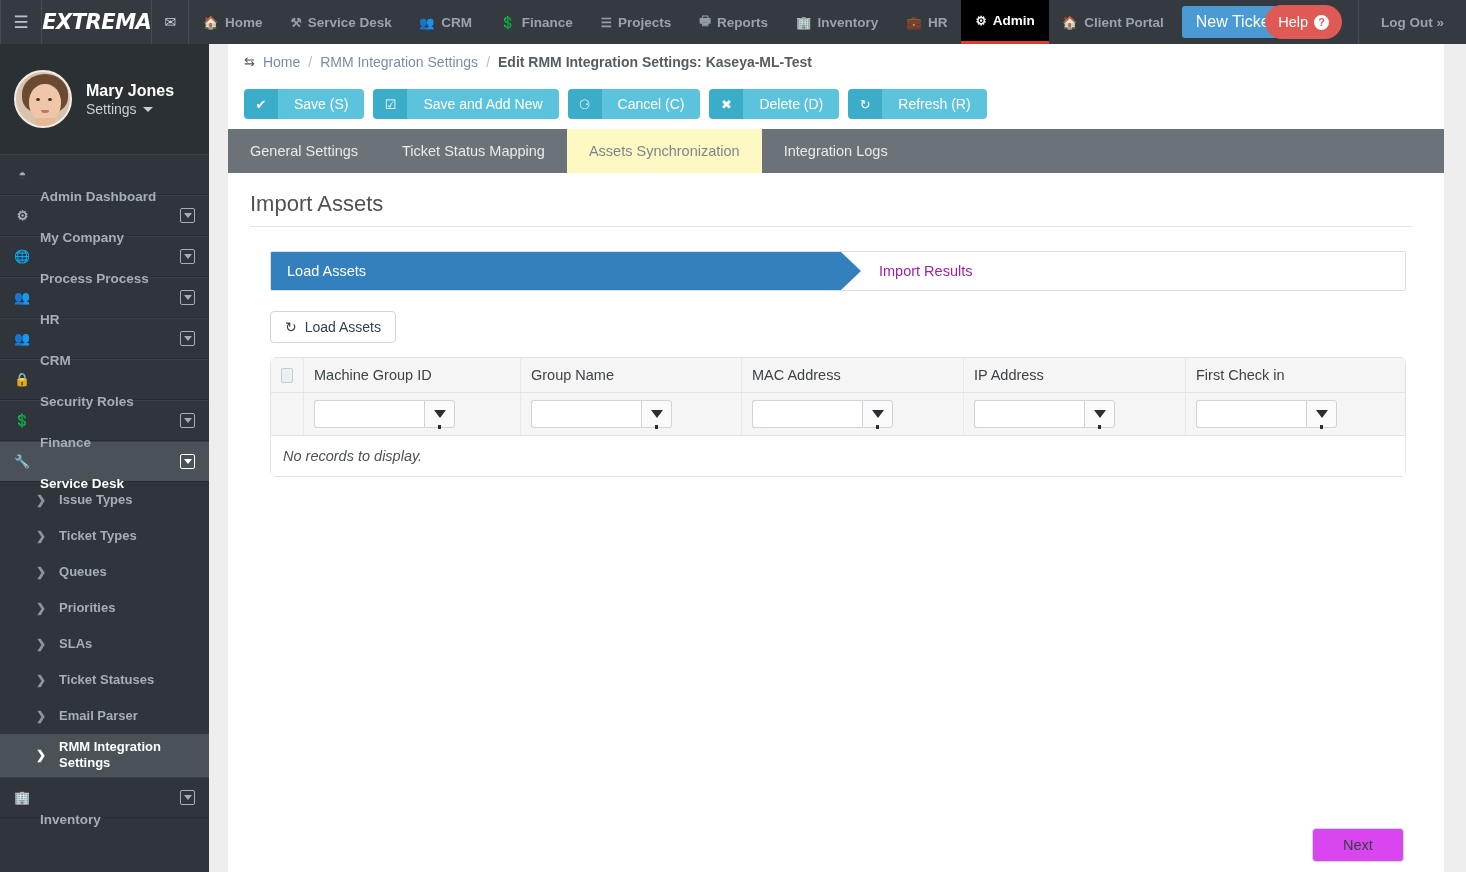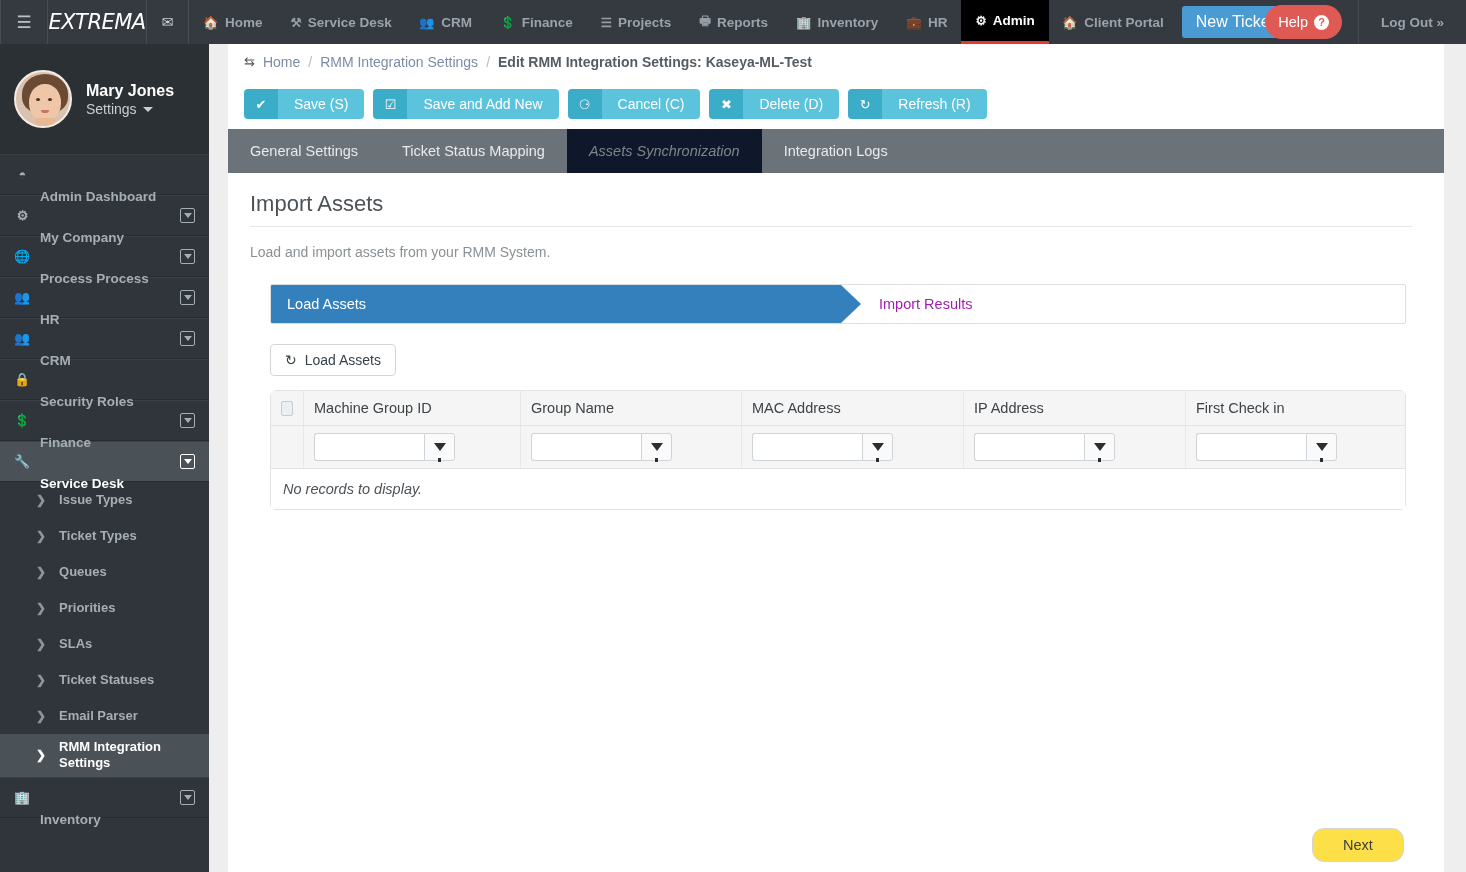--- a/index.html
+++ b/index.html
@@ -22,21 +22,21 @@
   .tn-hamburger {
     width:70px; display:flex; align-items:center; justify-content:center;
     color:#b8bfc5; font-size:17px;
     border-right:1px solid #454c53; border-left:1px solid #454c53;
   }
   .tn-logo {
     width:138px; display:flex; align-items:center; justify-content:center;
     border-right:1px solid #454c53;
   }
   .tn-logo .logo-text {
-    color:#ffffff; font-weight:normal; font-style:italic; font-size:21px;
+    color:#ffffff; font-weight:bold; font-style:italic; font-size:21px;
     letter-spacing:-0.5px; font-family:"DejaVu Sans", sans-serif;
   }
   .tn-mail {
     width:62px; display:flex; align-items:center; justify-content:center;
     border-right:1px solid #454c53; color:#cfd4d9; font-size:14px;
   }
   .tn-items { display:flex; align-items:stretch; flex:1; }
   .tn-item {
     display:flex; align-items:center; gap:6px; padding:0 14px;
     color:#9aa3ab; font-weight:bold; font-size:13.5px; white-space:nowrap;
@@ -154,21 +154,21 @@
   }
 
   .tabbar {
     height:44px; background:#6b7378; display:flex; align-items:stretch;
     margin-left:0;
   }
   .tab {
     display:flex; align-items:center; padding:0 22px; color:#e8eaec;
     font-size:14.5px; cursor:pointer; white-space:nowrap;
   }
-  .tab.active { background:#0f172a; color:#7d858a;font-style:italic; }
+  .tab.active { background:#fef9c3; color:#7d858a; }
 
   .panel { padding:18px 32px 0 22px; }
   .page-title { font-size:22px; color:#4c5256; font-weight:normal; padding-bottom:9px;
     border-bottom:1px solid #e4e6e8; }
   .page-sub { font-size:14px; color:#8a9094; margin-top:17px; }
 
   .wizard {
     margin:24px 0 0 20px; width:1136px; height:40px; display:flex;
     border:1px solid #dcdfe1; border-radius:2px; background:#ffffff;
     position:relative; overflow:hidden;
@@ -220,22 +220,22 @@
     display:flex; align-items:center; justify-content:center; cursor:pointer;
   }
   .funnel { width:0;height:0;border-left:6px solid transparent;border-right:6px solid transparent;border-top:8px solid #2b2f33; position:relative;}
   .funnel:after{content:"";position:absolute;left:-1.5px;top:7px;width:3px;height:4px;background:#2b2f33;}
   .grid-empty {
     padding:12px 12px; font-style:italic; color:#4d5256; font-size:14.5px; background:#ffffff;
   }
 
   .next-wrap { position:absolute; right:40px; bottom:10px; }
   .next-btn {
-    width:92px; height:34px; border:1px solid #d2d6d9; background:#fde047;
-    border-radius:12px; display:flex; align-items:center; justify-content:center;
+    width:92px; height:34px; border:1px solid #d2d6d9; background:#d946ef;
+    border-radius:4px; display:flex; align-items:center; justify-content:center;
     font-size:14.5px; color:#3a3f44; cursor:pointer;
   }
 </style>
 </head>
 <body>
 
 <div id="topnav">
   <div class="tn-hamburger">☰</div>
   <div class="tn-logo">
     <span class="logo-text">EXTREMA</span>
@@ -441,21 +441,20 @@
 
   <div class="tabbar">
     <div class="tab">General Settings</div>
     <div class="tab">Ticket Status Mapping</div>
     <div class="tab active">Assets Synchronization</div>
     <div class="tab">Integration Logs</div>
   </div>
 
   <div class="panel">
     <div class="page-title">Import Assets</div>
-    <div class="page-sub">Load and import assets from your RMM System.</div>
 
     <div class="wizard">
       <div class="wz-step1">
         <span>Load Assets</span>
         <span class="wz-arrow"></span>
       </div>
       <div class="wz-step2">
         <span>Import Results</span>
       </div>
     </div>

